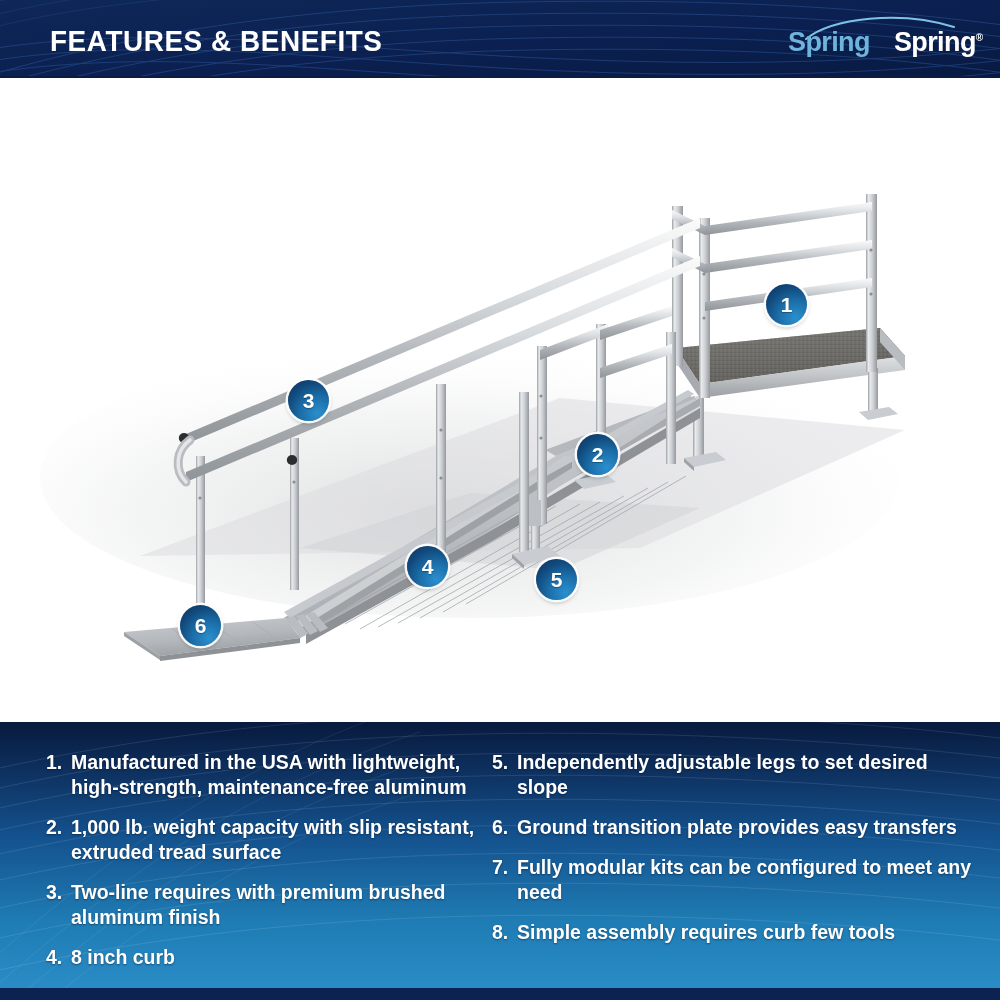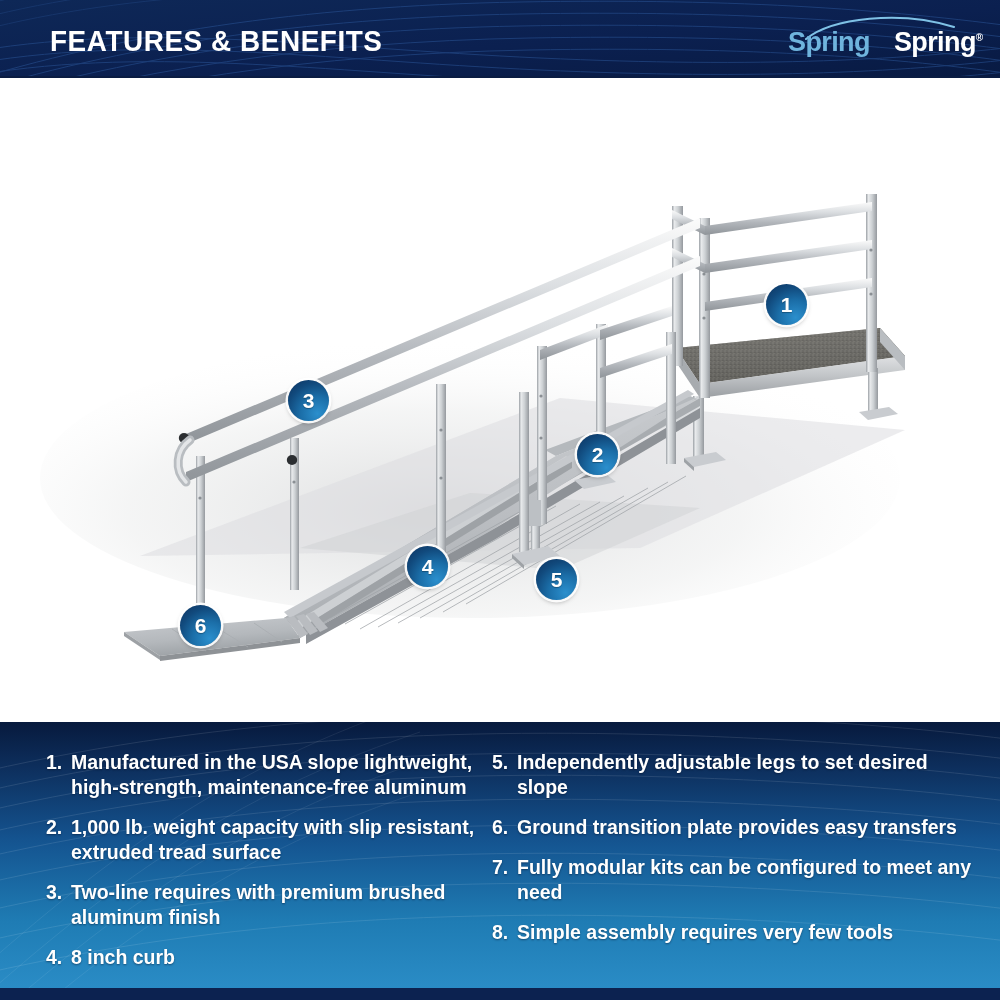--- a/index.html
+++ b/index.html
@@ -380,21 +380,21 @@
         <path d="M-80,300 C 60,180 180,60 420,-20"></path>
         <path d="M-80,330 C 60,210 180,90 420,10"></path>
         <path d="M-80,360 C 60,240 180,120 420,40"></path>
         <path d="M-80,390 C 60,270 180,150 420,70"></path>
       </g>
     </svg>
 
     <div class="col" id="col-left">
       <div class="bullet">
         <span class="num">1.</span>
-        <span class="txt">Manufactured in the USA slope lightweight, high-strength, maintenance-free aluminum</span>
+        <span class="txt">Manufactured in the USA with lightweight, high-strength, maintenance-free aluminum</span>
       </div>
       <div class="bullet">
         <span class="num">2.</span>
         <span class="txt">1,000 lb. weight capacity with slip resistant, extruded tread surface</span>
       </div>
       <div class="bullet">
         <span class="num">3.</span>
         <span class="txt">Two-line requires with premium brushed aluminum finish</span>
       </div>
       <div class="bullet">
@@ -411,19 +411,19 @@
       <div class="bullet">
         <span class="num">6.</span>
         <span class="txt">Ground transition plate provides easy transfers</span>
       </div>
       <div class="bullet">
         <span class="num">7.</span>
         <span class="txt">Fully modular kits can be configured to meet any need</span>
       </div>
       <div class="bullet">
         <span class="num">8.</span>
-        <span class="txt">Simple assembly requires very few tools</span>
+        <span class="txt">Simple assembly requires curb few tools</span>
       </div>
     </div>
   </div>
 
   <div id="footer-bottom-rule"></div>
 </div>
 
 </body></html>

